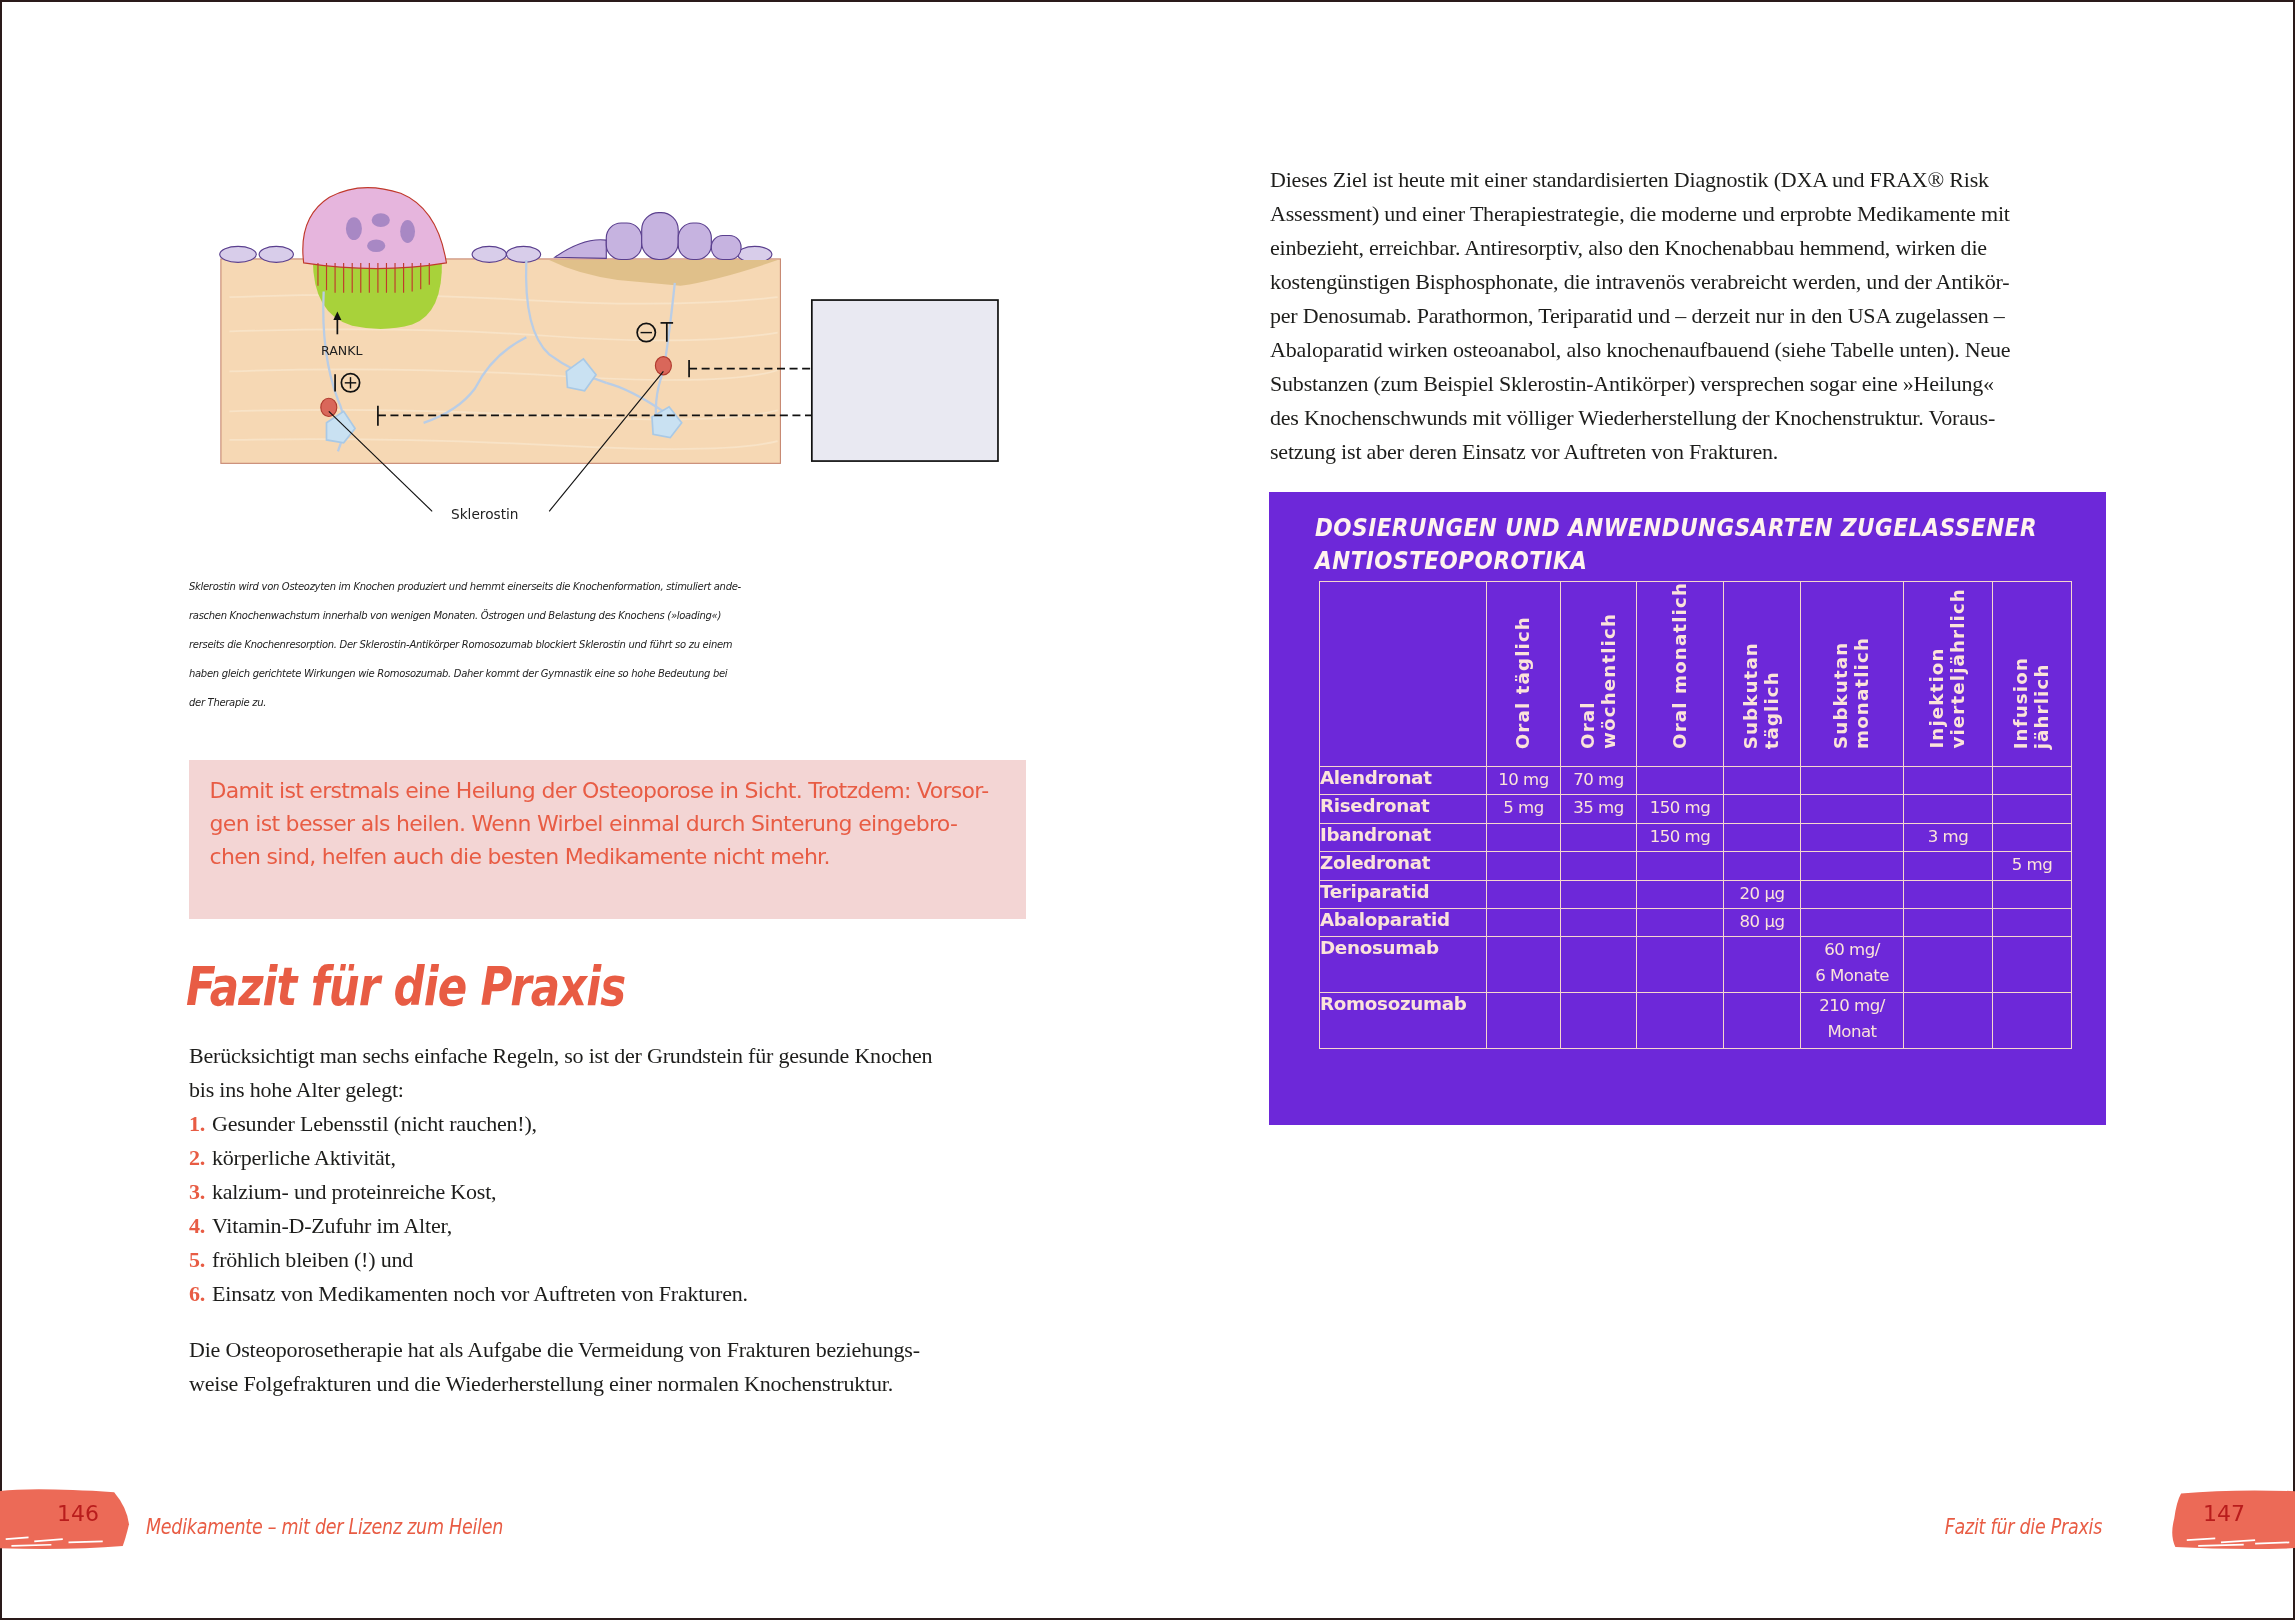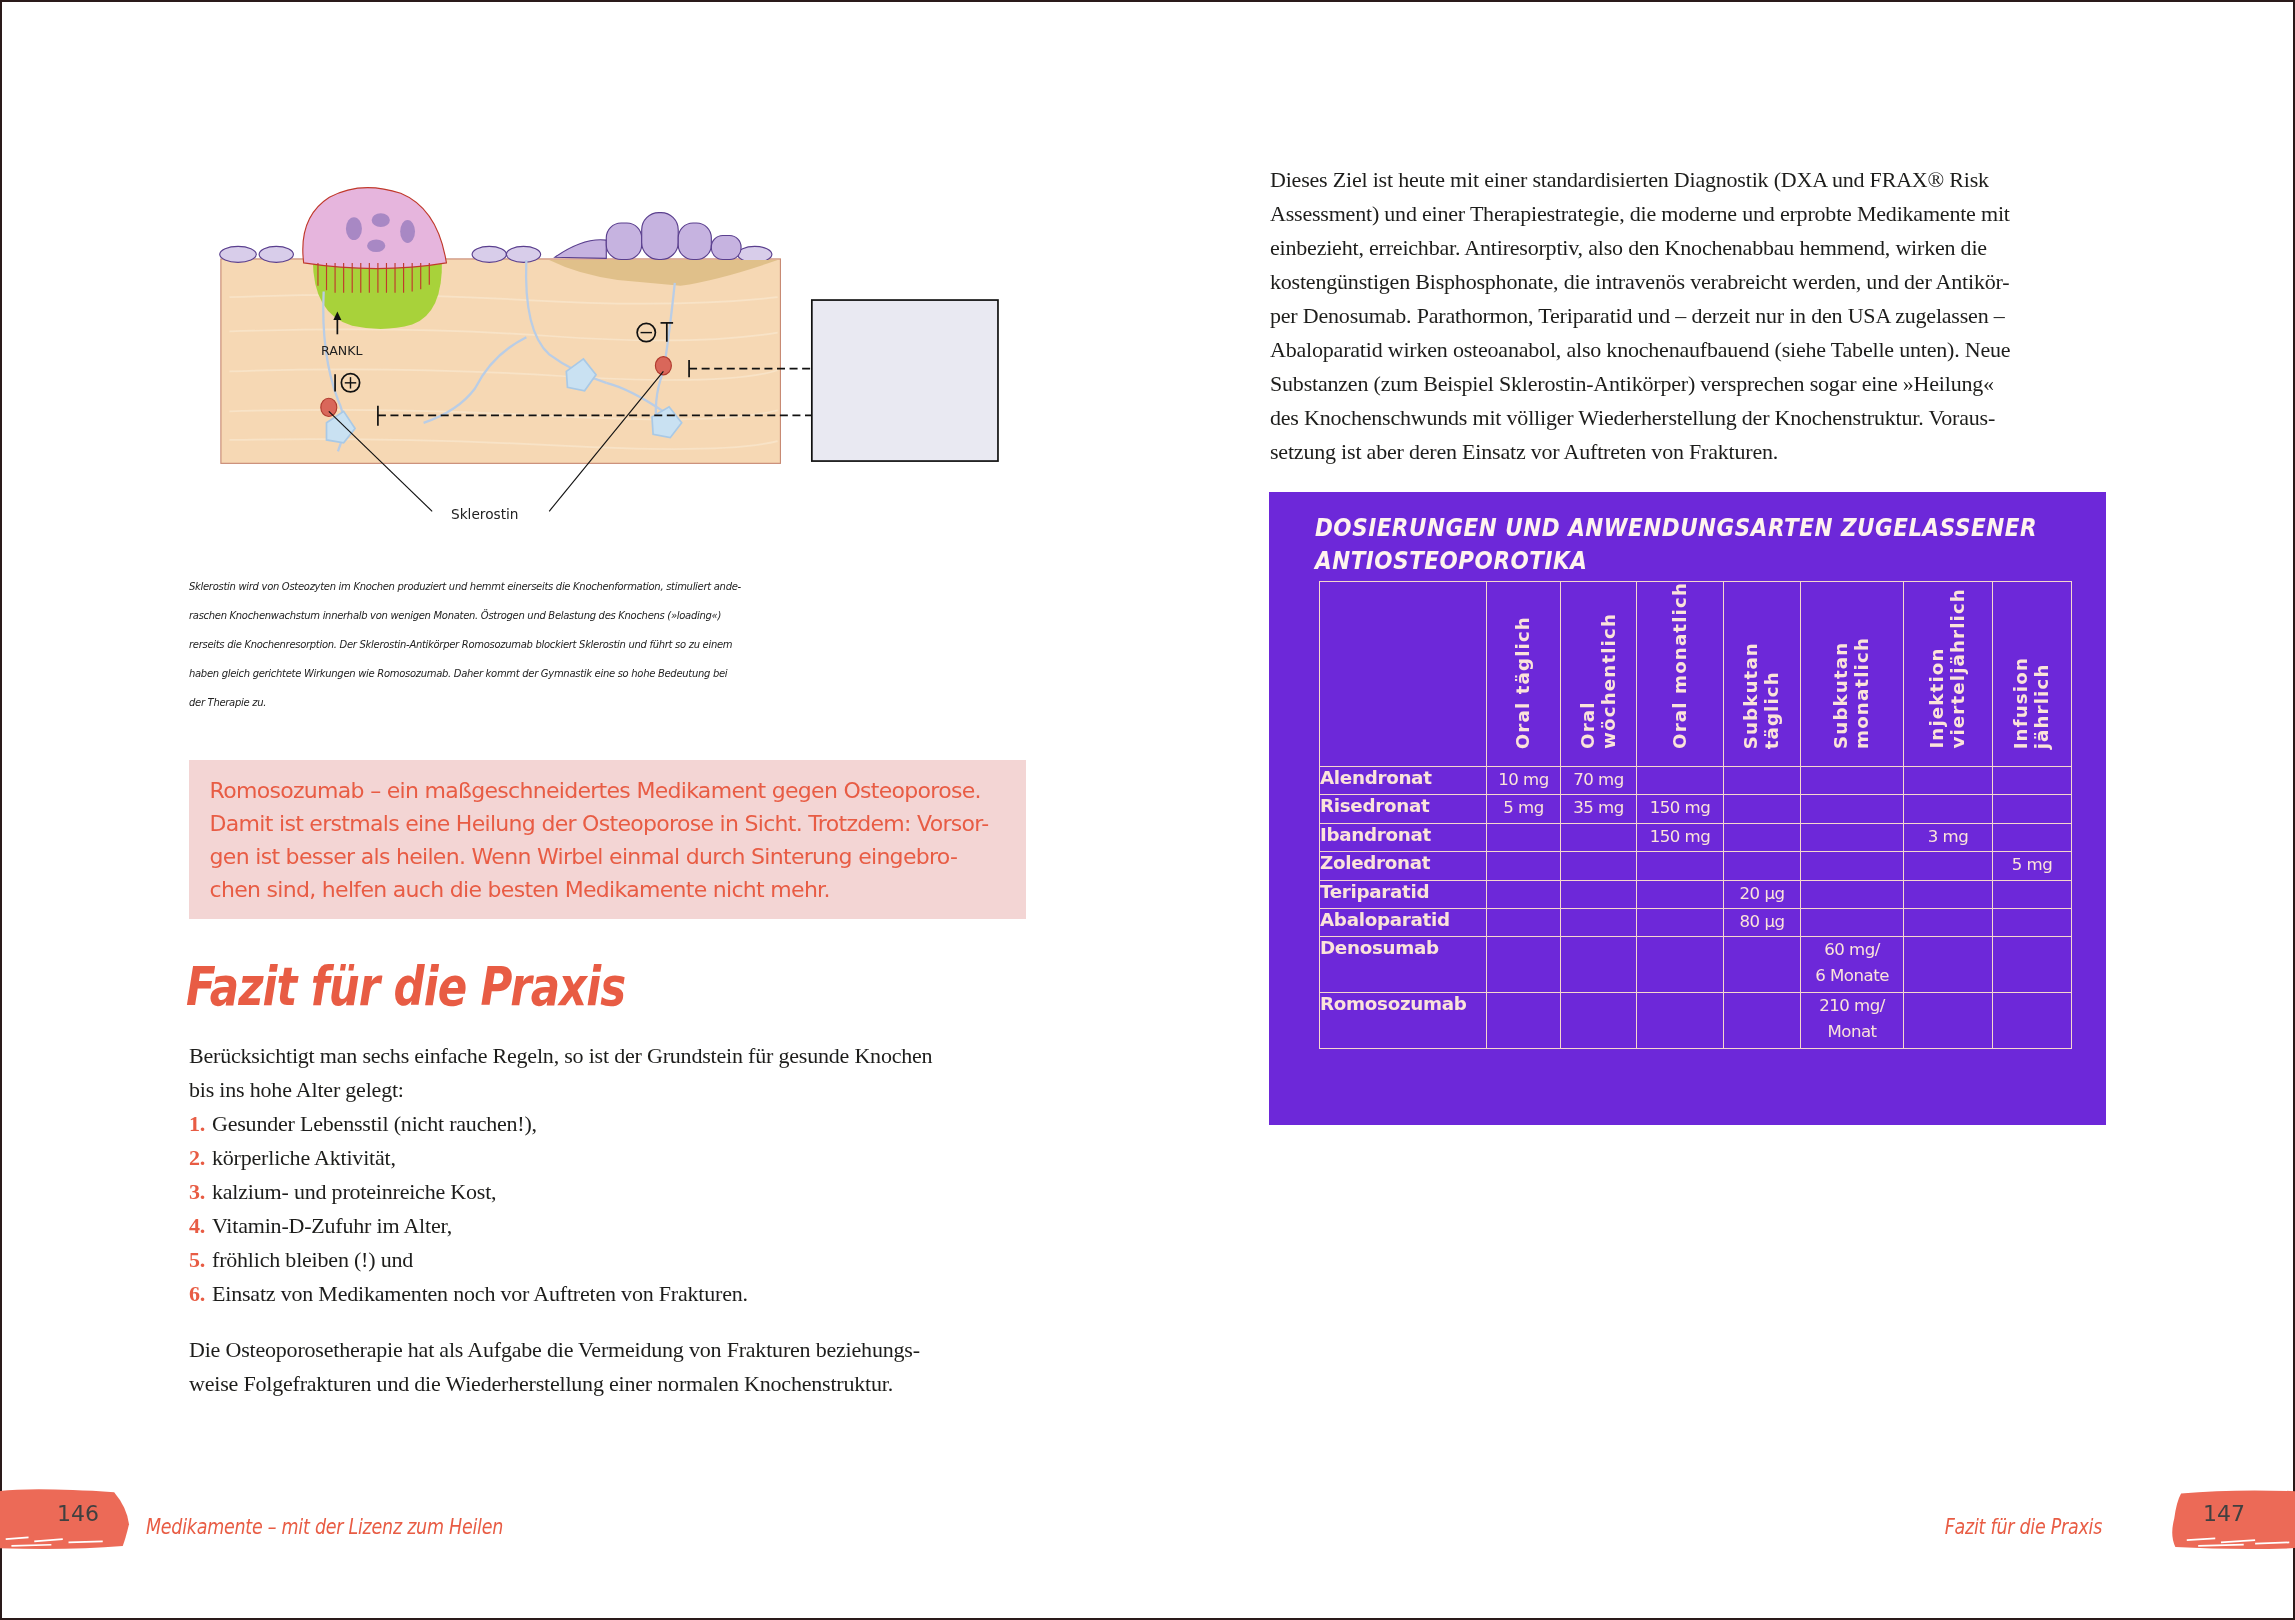--- a/index.html
+++ b/index.html
@@ -44,21 +44,21 @@
   th.col-head{height:178px;vertical-align:bottom;}
   .vhead{writing-mode:vertical-rl;transform:rotate(180deg);font-family:"DejaVu Sans",sans-serif;font-weight:bold;font-size:18.3px;line-height:20.6px;letter-spacing:1.1px;margin:0 auto 17px auto;text-align:left;white-space:nowrap;}
   td.rowh{font-family:"DejaVu Sans",sans-serif;font-weight:bold;font-size:18.3px;text-align:left;padding-left:9.1px;vertical-align:top;padding-top:5.7px;letter-spacing:-0.3px;}
   td.cell{font-family:"DejaVu Sans",sans-serif;font-size:16.6px;text-align:center;vertical-align:top;padding-top:6.9px;line-height:26px;letter-spacing:-0.5px;}
   tr.r1 td{height:27.4px;}
   tr.r2 td{height:55px;}
 
   
   .folio{position:absolute;top:1484px;height:69px;}
   .folio svg{position:absolute;left:0;top:0;}
-  .folio-num{position:absolute;top:17px;font-family:"DejaVu Sans",sans-serif;font-size:22px;color:#404040;}
+  .folio-num{position:absolute;top:17px;font-family:"DejaVu Sans",sans-serif;font-size:22px;color:#b91c1c;}
   .running{position:absolute;top:1515px;font-family:"DejaVu Sans",sans-serif;font-style:italic;font-size:20.6px;color:#e85c44;letter-spacing:-0.3px;transform:scaleX(0.85);}
 </style>
 </head>
 <body>
 
 <div class="frame"></div>
 
 <div class="page" id="page-left">
 
   <div class="diagram">
@@ -149,21 +149,20 @@
   <div class="caption">
     <div>Sklerostin wird von Osteozyten im Knochen produziert und hemmt einerseits die Knochenformation, stimuliert ande-</div>
     <div>raschen Knochenwachstum innerhalb von wenigen Monaten. Östrogen und Belastung des Knochens (»loading«)</div>
     <div>rerseits die Knochenresorption. Der Sklerostin-Antikörper Romosozumab blockiert Sklerostin und führt so zu einem</div>
     <div>haben gleich gerichtete Wirkungen wie Romosozumab. Daher kommt der Gymnastik eine so hohe Bedeutung bei</div>
     <div>der Therapie zu.</div>
   </div>
 
   <div class="callout">
     <div class="callout-text">
-      <div>Romosozumab – ein maßgeschneidertes Medikament gegen Osteoporose.</div>
       <div>Damit ist erstmals eine Heilung der Osteoporose in Sicht. Trotzdem: Vorsor-</div>
       <div>gen ist besser als heilen. Wenn Wirbel einmal durch Sinterung eingebro-</div>
       <div>chen sind, helfen auch die besten Medikamente nicht mehr.</div>
     </div>
   </div>
 
   <div class="heading">Fazit für die Praxis</div>
 
   <div class="body-text intro">
     <div>Berücksichtigt man sechs einfache Regeln, so ist der Grundstein für gesunde Knochen</div>

